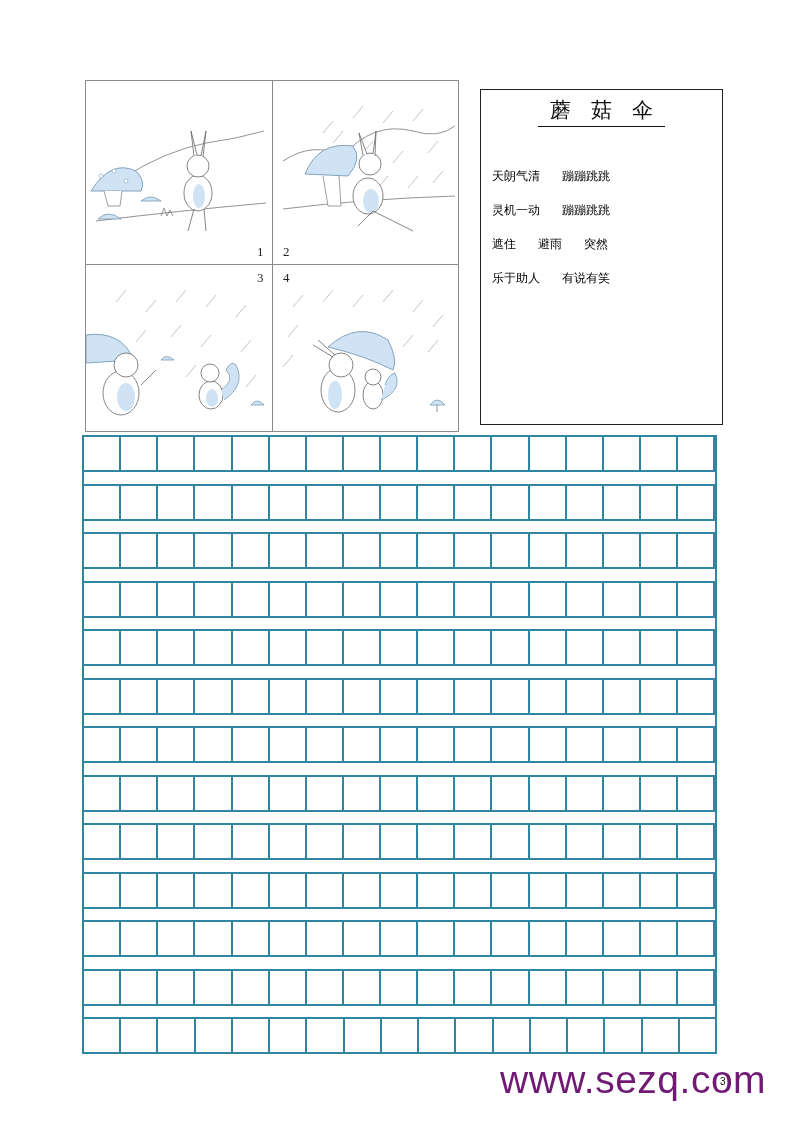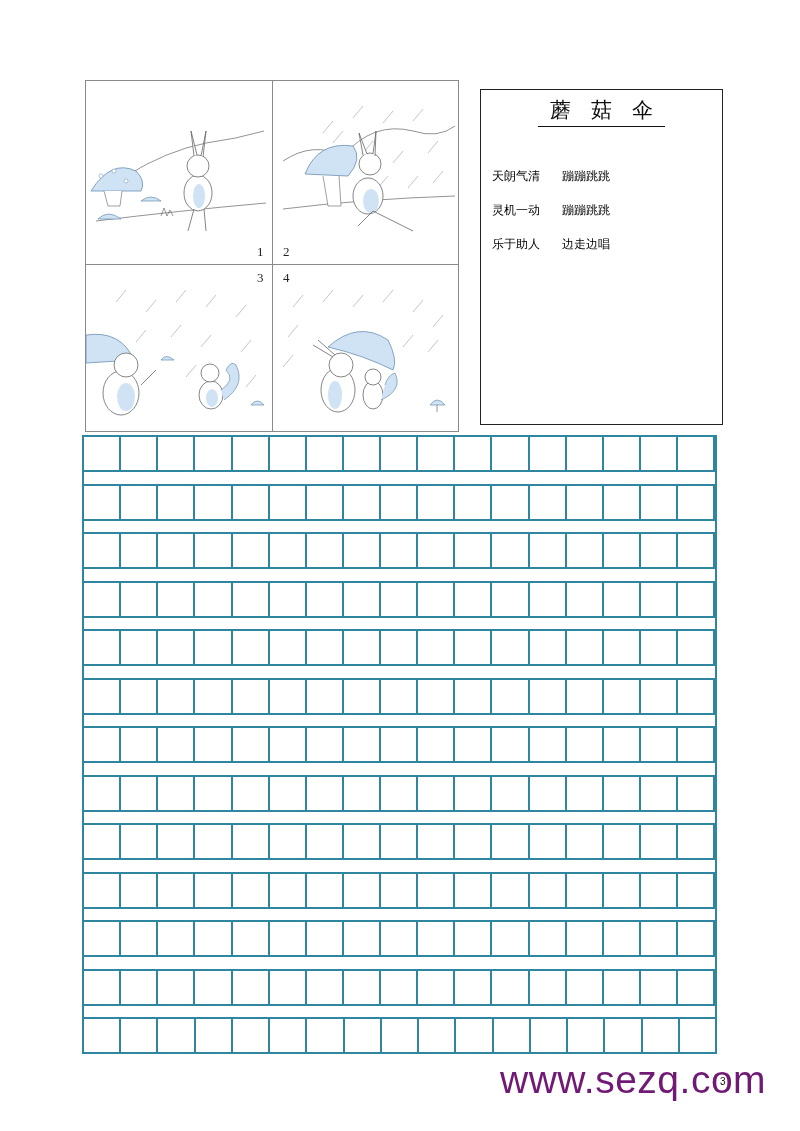--- a/index.html
+++ b/index.html
@@ -149,21 +149,24 @@
     <span><b>蘑</b><b>菇</b><b>伞</b></span>
   </div>
   <div class="word-lines">
     <div class="word-line">
       <span>天朗气清</span><span>蹦蹦跳跳</span>
     </div>
     <div class="word-line">
       <span>灵机一动</span><span>蹦蹦跳跳</span>
     </div>
     <div class="word-line">
-      <span>乐于助人</span><span>边走边唱</span>
+      <span>遮住</span><span>避雨</span><span>突然</span>
+    </div>
+    <div class="word-line">
+      <span>乐于助人</span><span>有说有笑</span>
     </div>
   </div>
 </div>
 
 <div class="grid" id="writing-grid">
     <div class="grid-row">
       <div class="cell"></div>
       <div class="cell"></div>
       <div class="cell"></div>
       <div class="cell"></div>

